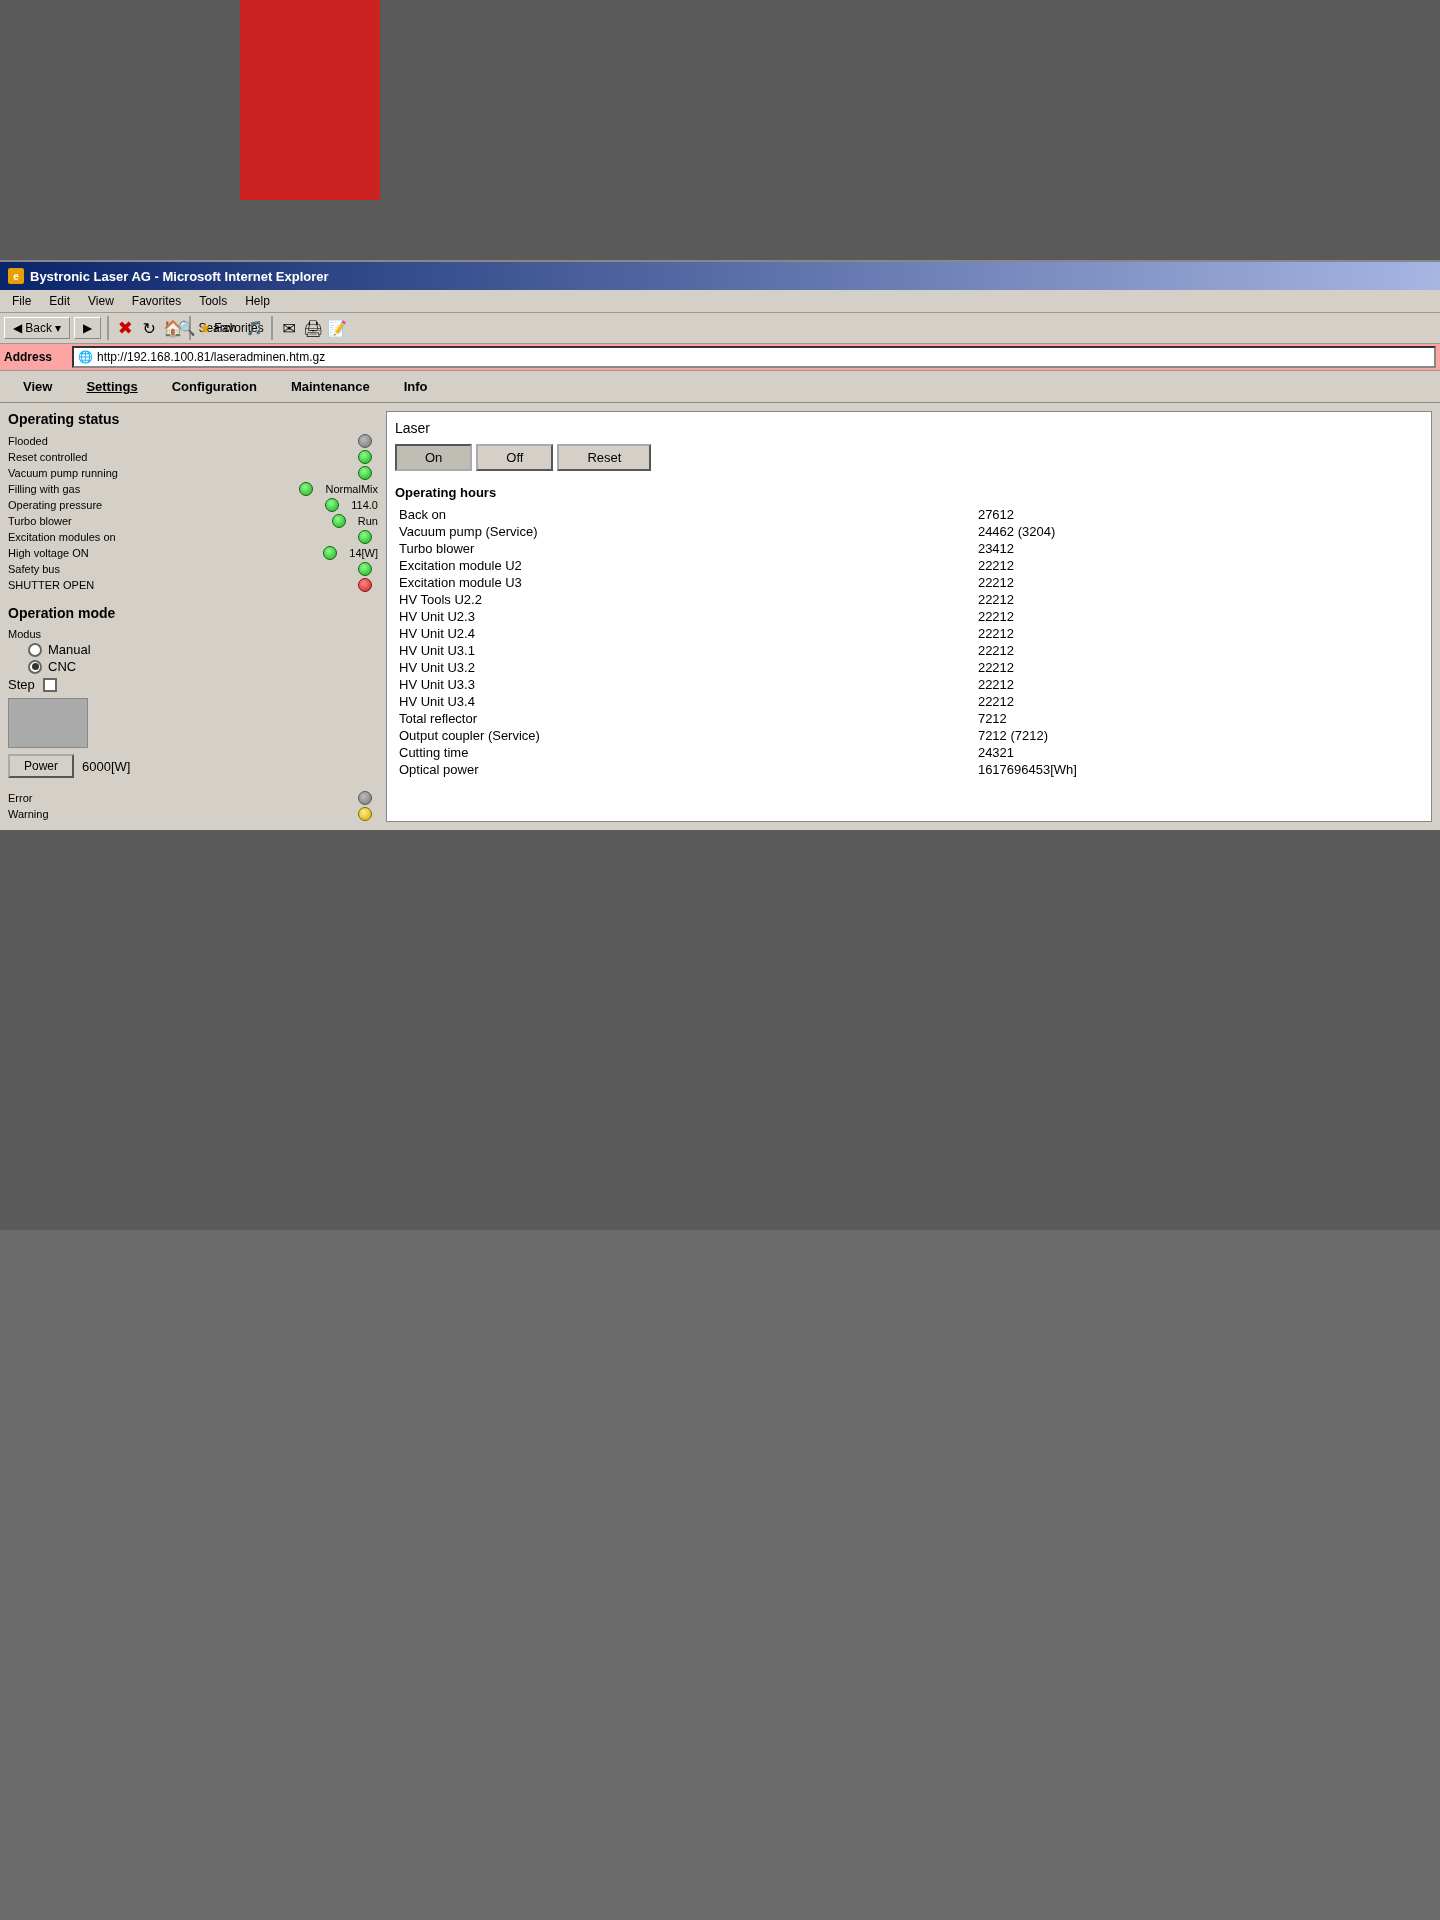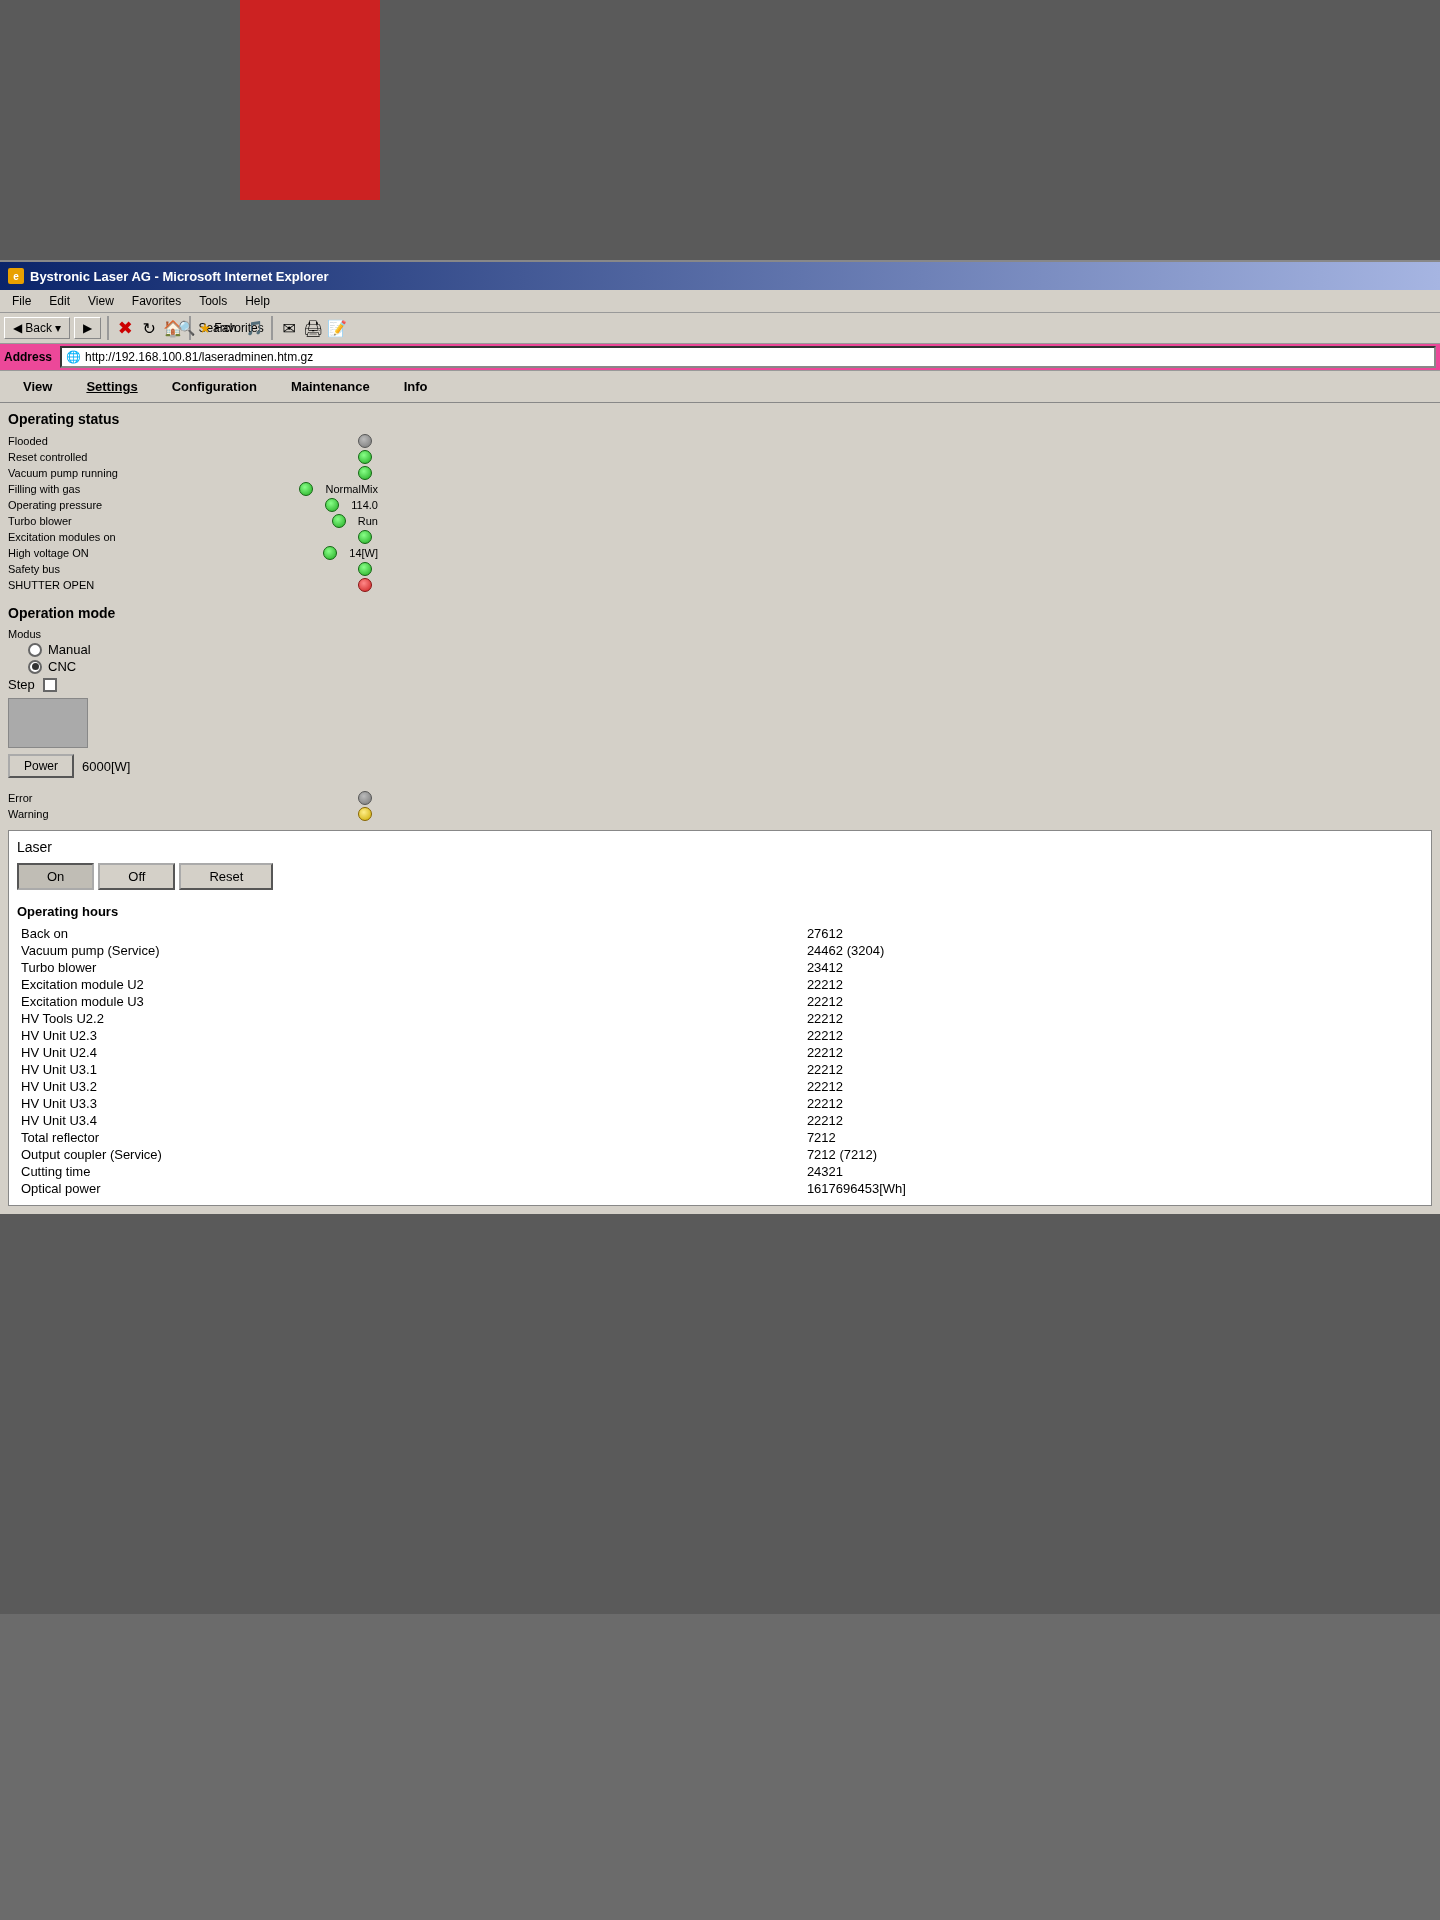--- a/index.html
+++ b/index.html
@@ -100,25 +100,25 @@
       height: 20px;
       display: flex;
       align-items: center;
       justify-content: center;
       border: 1px solid transparent;
       cursor: pointer;
     }
 
     
     .address-bar {
-      background: #ec4899;
+      background: #fca5a5;
       display: flex;
       align-items: center;
       padding: 2px 4px;
-      gap: 8px;
+      gap: 20px;
       border-bottom: 1px solid #999;
     }
     .address-label {
       font-size: 12px;
       font-weight: bold;
     }
     .address-input {
       flex: 1;
       height: 22px;
       border: 2px inset #888;
@@ -144,21 +144,20 @@
       cursor: pointer;
       border: 1px solid transparent;
     }
 
     
     .main-content {
       display: flex;
       background: #d4d0c8;
       padding: 8px;
       gap: 8px;
-      flex-direction: column;
     }
 
     
     .left-panel {
       width: 370px;
       flex-shrink: 0;
     }
 
     .section-title {
       font-weight: bold;

